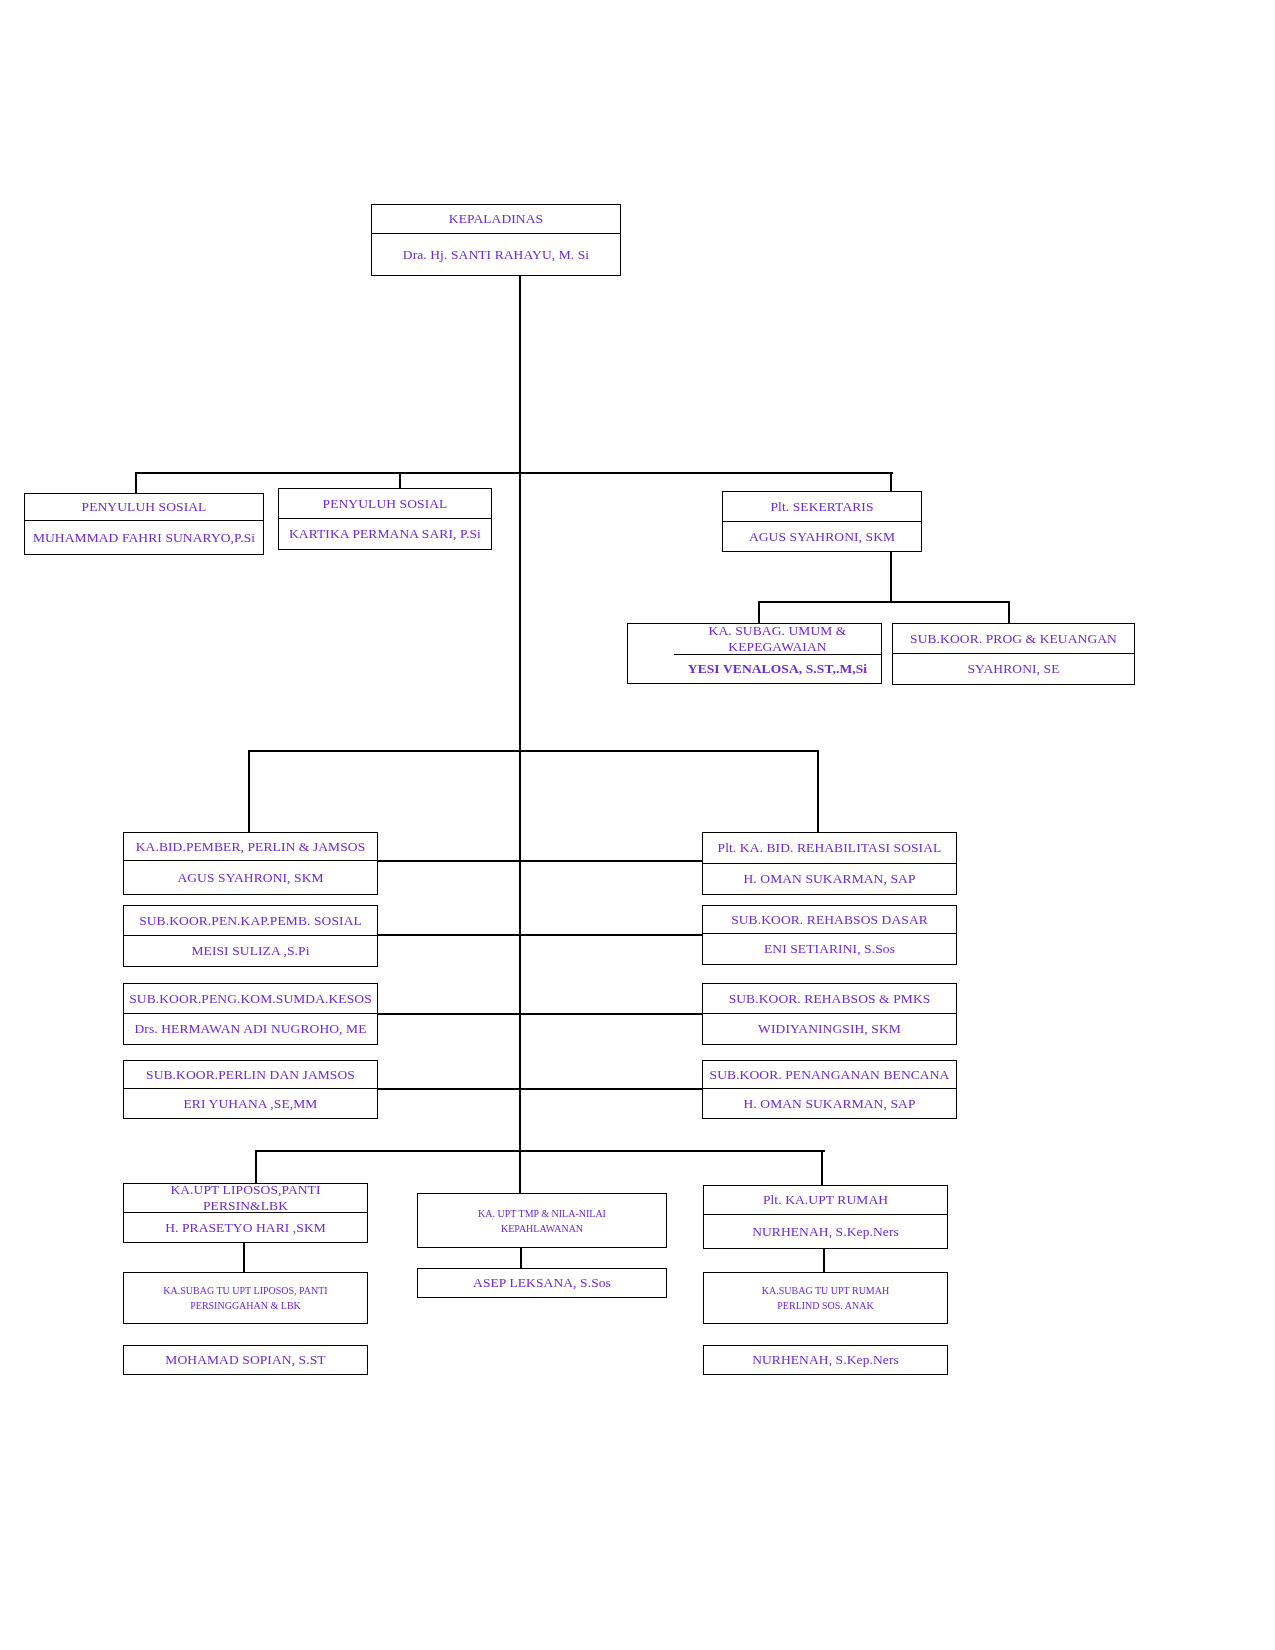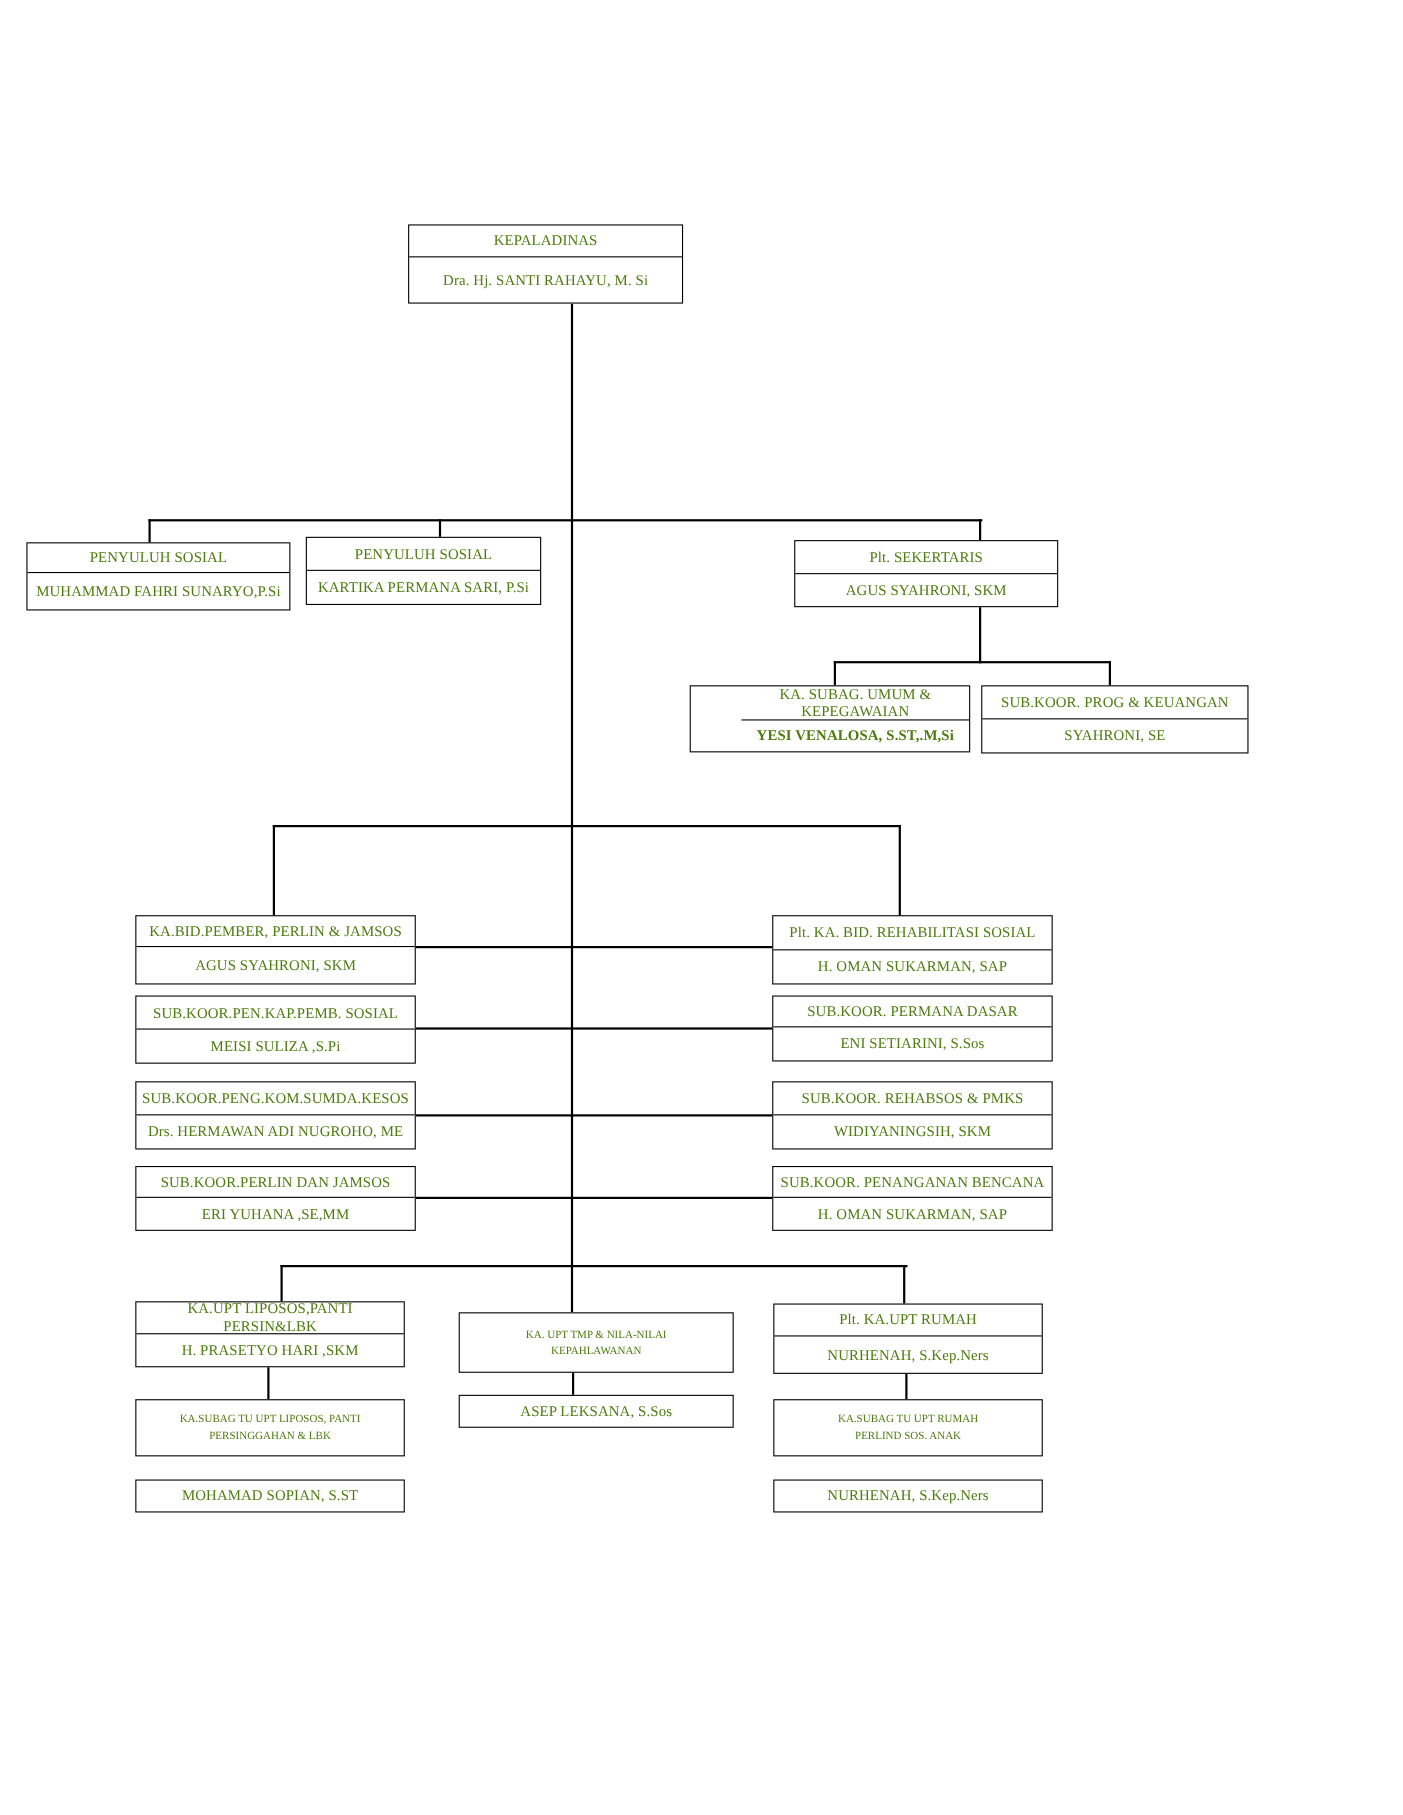--- a/index.html
+++ b/index.html
@@ -3,21 +3,21 @@
 <meta charset="utf-8">
 <style>
   html,body{margin:0;padding:0;background:#ffffff;}
   #canvas{
     position:relative;
     width:1275px;
     height:1650px;
     margin:0 auto;
     background:#ffffff;
     font-family:"Liberation Serif","DejaVu Serif",serif;
-    color:#4d7c0f;
+    color:#6d28d9;
   }
   .box{
     position:absolute;
     border:1.5px solid #000;
     background:#fff;
     box-sizing:border-box;
   }
   .cell{
     display:flex;
     align-items:center;
@@ -75,21 +75,21 @@
       <div class="cell" style="height: 41px;">Dra. Hj. SANTI RAHAYU, M. Si</div>
     </div>
     <div class="box" style="left: 24px; top: 493px; width: 240px;">
       <div class="cell title" style="height: 27px;">PENYULUH SOSIAL</div>
       <div class="cell" style="height: 33px;">MUHAMMAD FAHRI SUNARYO,P.Si</div>
     </div>
     <div class="box" style="left: 278px; top: 488px; width: 214px;">
       <div class="cell title" style="height: 30px;">PENYULUH SOSIAL</div>
       <div class="cell" style="height: 30px;">KARTIKA PERMANA SARI, P.Si</div>
     </div>
-    <div class="box" style="left: 722px; top: 491px; width: 240px;">
+    <div class="box" style="left: 722px; top: 491px; width: 200px;">
       <div class="cell title" style="height: 30px;">Plt. SEKERTARIS</div>
       <div class="cell" style="height: 29px;">AGUS SYAHRONI, SKM</div>
     </div>
     <div class="box" style="left: 627px; top: 623px; width: 255px; padding-left: 46px;">
       <div class="cell title" style="height: 31px;">KA. SUBAG. UMUM &amp; KEPEGAWAIAN</div>
       <div class="cell" style="height: 28px; font-weight: bold;">YESI VENALOSA, S.ST,.M,Si</div>
     </div>
     <div class="box" style="left: 892px; top: 623px; width: 243px;">
       <div class="cell title" style="height: 30px;">SUB.KOOR. PROG &amp; KEUANGAN</div>
       <div class="cell" style="height: 30px;">SYAHRONI, SE</div>
@@ -108,21 +108,21 @@
     </div>
     <div class="box" style="left: 123px; top: 1060px; width: 255px;">
       <div class="cell title" style="height: 28px;">SUB.KOOR.PERLIN DAN JAMSOS</div>
       <div class="cell" style="height: 29px;">ERI YUHANA ,SE,MM</div>
     </div>
     <div class="box" style="left: 702px; top: 832px; width: 255px;">
       <div class="cell title" style="height: 31px;">Plt. KA. BID. REHABILITASI SOSIAL</div>
       <div class="cell" style="height: 30px;">H. OMAN SUKARMAN, SAP</div>
     </div>
     <div class="box" style="left: 702px; top: 905px; width: 255px;">
-      <div class="cell title" style="height: 28px;">SUB.KOOR. PERMANA DASAR</div>
+      <div class="cell title" style="height: 28px;">SUB.KOOR. REHABSOS DASAR</div>
       <div class="cell" style="height: 30px;">ENI SETIARINI, S.Sos</div>
     </div>
     <div class="box" style="left: 702px; top: 983px; width: 255px;">
       <div class="cell title" style="height: 30px;">SUB.KOOR. REHABSOS &amp; PMKS</div>
       <div class="cell" style="height: 30px;">WIDIYANINGSIH, SKM</div>
     </div>
     <div class="box" style="left: 702px; top: 1060px; width: 255px;">
       <div class="cell title" style="height: 28px;">SUB.KOOR. PENANGANAN BENCANA</div>
       <div class="cell" style="height: 29px;">H. OMAN SUKARMAN, SAP</div>
     </div>

